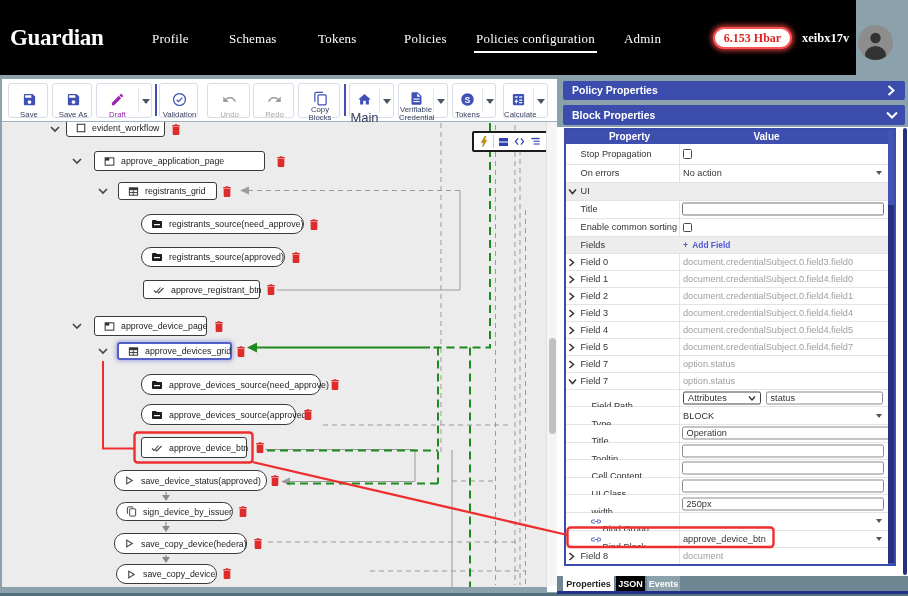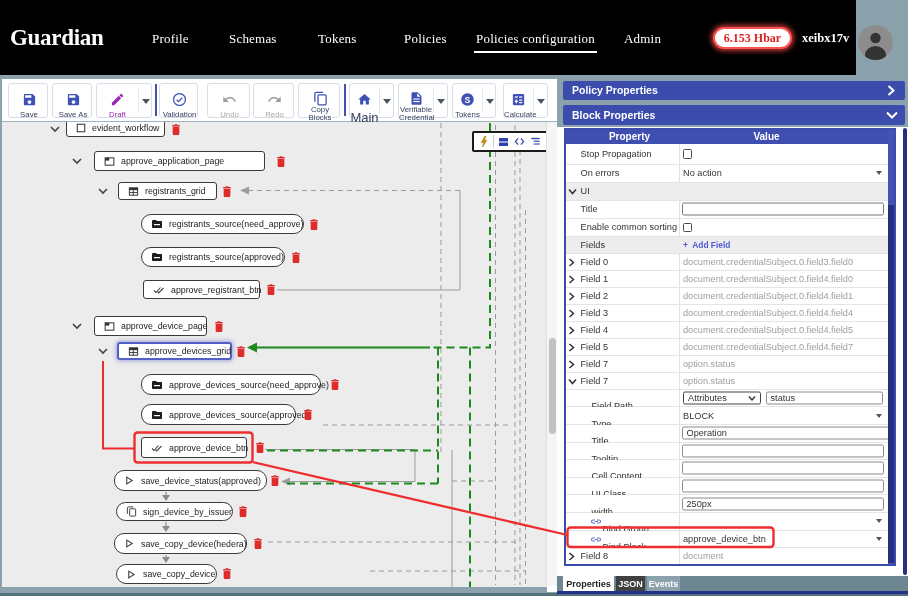--- a/index.html
+++ b/index.html
@@ -548,21 +548,21 @@
         </svg>
         <span class="plabel">Field 8</span>
         <span class="pval gray">document</span>
       </div>
 <div style="position:absolute;right:0;top:0;width:6.5px;height:100%;background:#4353b4;"></div>
 <div style="position:absolute;right:0;top:75px;width:6.5px;height:358px;background:#27307e;"></div>
     </div>
   <div id="psb"></div>
   <div id="tabs">
     <div class="tab" style="left:6px;width:51px;background:#fff;color:#222;">Properties</div>
-    <div class="tab" style="left:59px;width:29px;background:#404040;color:#fff;">JSON</div>
+    <div class="tab" style="left:59px;width:29px;background:#000000;color:#fff;">JSON</div>
     <div class="tab" style="left:90px;width:33px;background:#8ba1ac;color:#fff;">Events</div>
   </div>
   <div id="navyline"></div>
 </div>
 <div style="position:absolute;left:0;top:593px;width:908px;height:3px;background:#53707c;z-index:2;"></div>
 <svg id="overlay" viewBox="0 0 908 596">
 <path d="M103 361 V448.5 H134" stroke="#ee2e2e" stroke-width="2" fill="none"></path>
 <rect x="134.5" y="432.5" width="118" height="30" rx="3" fill="none" stroke="#ee2e2e" stroke-width="2.4"></rect>
 <path d="M252.5 462 L567.5 535" stroke="#ee2e2e" stroke-width="2.3" fill="none"></path>
 <rect x="567.5" y="527.5" width="206" height="19.5" rx="3" fill="none" stroke="#ee2e2e" stroke-width="2.4"></rect>

